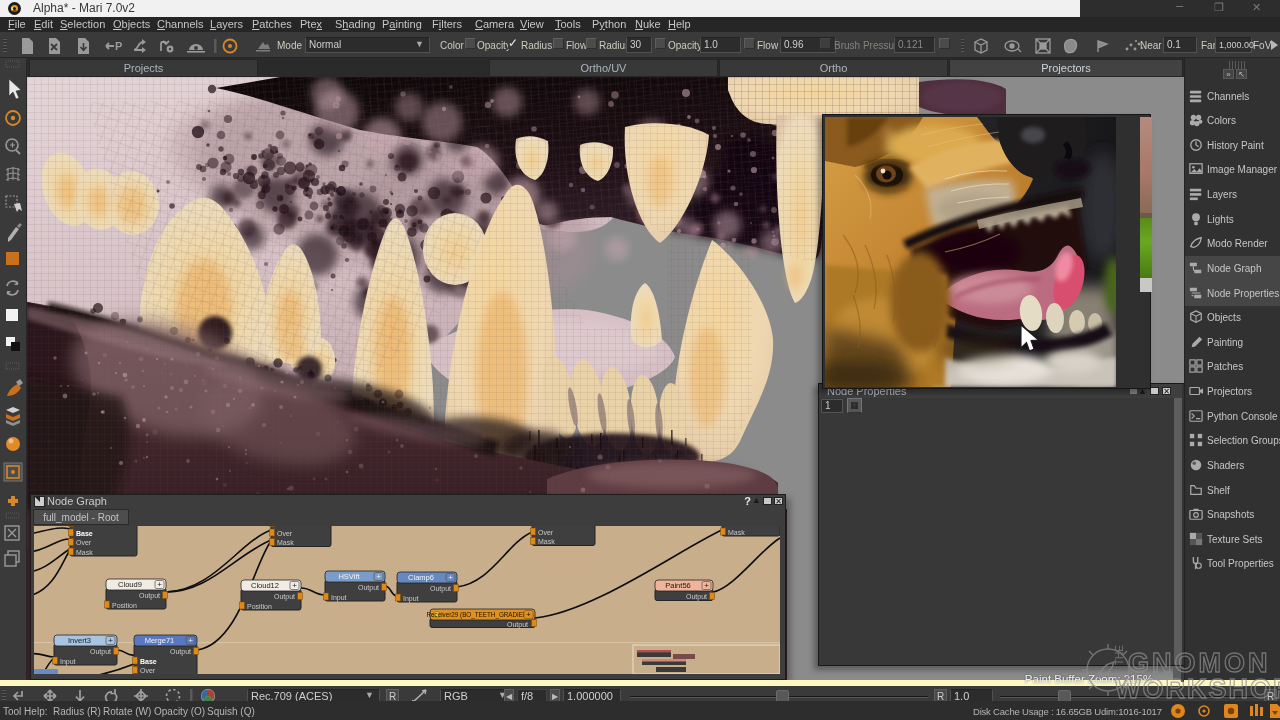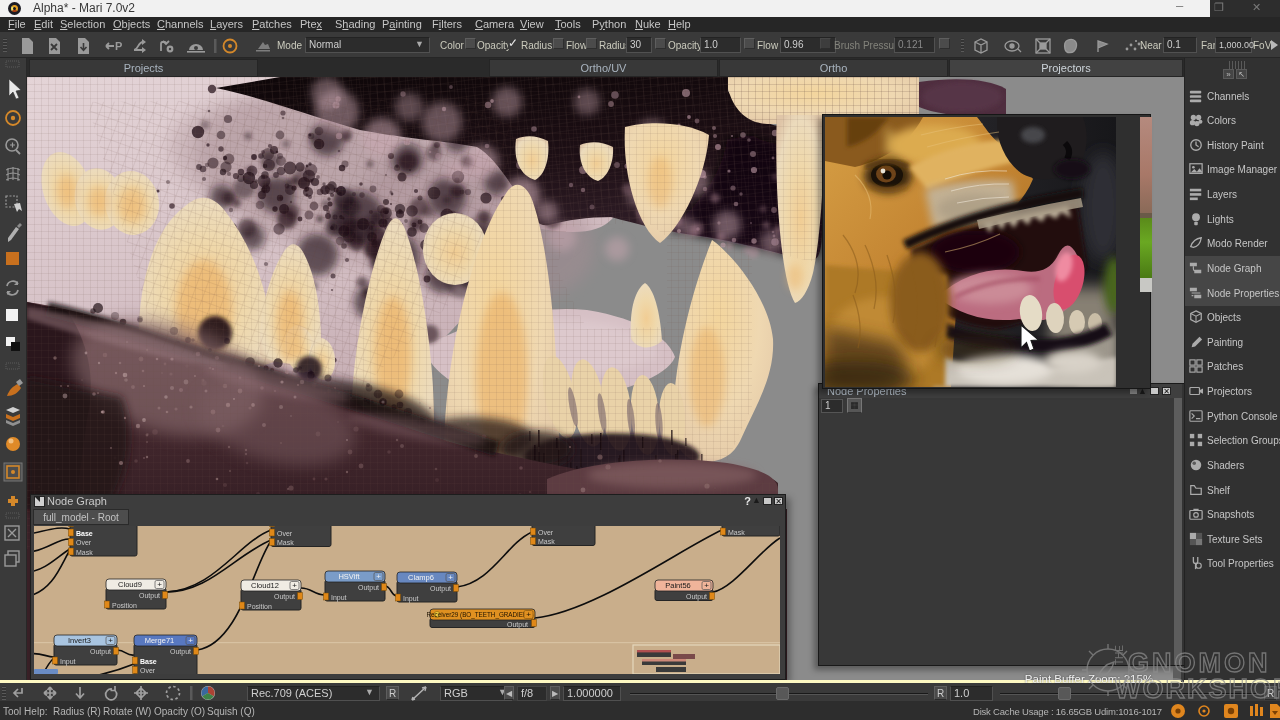--- a/index.html
+++ b/index.html
@@ -1,19 +1,19 @@
 <!DOCTYPE html>
 <html><head><meta charset="utf-8">
 <style>
 *{margin:0;padding:0;box-sizing:border-box}
 html,body{width:1280px;height:720px;overflow:hidden;background:#2d2d2d;font-family:"Liberation Sans",sans-serif}
 .abs{position:absolute}
 #stage{position:relative;width:1280px;height:720px}
 
-#titlebar{left:0;top:0;width:1210px;height:17px;background:#f1f1f1;color:#383838;font-size:12px}
+#titlebar{left:0;top:0;width:1080px;height:17px;background:#f1f1f1;color:#383838;font-size:12px}
 #titlebar .ticon{left:8px;top:2px;width:13px;height:13px;border-radius:50%;background:#1c1c24;overflow:hidden}
 #titlebar .ticon i{position:absolute;left:3px;top:3px;width:7px;height:7px;border-radius:50%;border:2px solid #e8a020;border-left-color:#f5e060;border-bottom-color:#b04010;box-sizing:border-box}
 #titlebar .ttext{left:33px;top:1px}
 .wbtn{color:#7a7a7a;font-size:13px;top:0px}
 
 #menubar{left:0;top:17px;width:1280px;height:15px;background:#262626;color:#c6c6c6;font-size:11px}
 #menubar span{position:absolute;top:1px;white-space:pre}
 #menubar u{text-decoration:underline}
 
 #toolbar{left:0;top:32px;width:1280px;height:26px;background:#3a3a3a;border-bottom:1px solid #262626;color:#cclcc}
@@ -35,21 +35,21 @@
 
 #winA{left:822px;top:114px;width:329px;height:275px;background:#2f2f2f;border:1px solid #161616;box-shadow:-4px 4px 6px rgba(0,0,0,.35)}
 #winB{left:818px;top:383px;width:366px;height:283px;background:#383838;border:1px solid #191919;box-shadow:-4px 4px 6px rgba(0,0,0,.35)}
 #winB .hdr{position:absolute;left:0;top:0;width:100%;height:14px;background:#3f3f3f;color:#b7c2cd;font-size:11px}
 
 #ng{left:30px;top:494px;width:756px;height:186px;background:#3d3d3d;border:1px solid #1d1d1d;box-shadow:4px 4px 7px rgba(0,0,0,.35)}
 #ng .hdr{position:absolute;left:0;top:0;width:100%;height:13px;color:#c9c9c9;font-size:11px}
 #ng .tab1{position:absolute;left:2px;top:14px;width:96px;height:16px;background:#4d4d4d;border:1px solid #2a2a2a;color:#c2c2c2;font-size:10px;text-align:center;line-height:15px}
 #ngcanvas{position:absolute;left:3px;top:31px;width:746px;height:148px;background:#c9ae8b;overflow:hidden}
 
-#botbar{left:0;top:680px;width:1280px;height:21px;background:#3a3a3a;border-top:3px solid #fef9c3}
+#botbar{left:0;top:680px;width:1280px;height:21px;background:#3a3a3a;border-top:6px solid #fef9c3}
 #statusbar{left:0;top:701px;width:1280px;height:19px;background:#2d2d2d;color:#b5b5b5;font-size:10px}
 .bfield{position:absolute;top:3px;height:15px;background:#2c2c2c;border:1px solid #505050;border-top-color:#222;color:#cfcfcf;font-size:11px;padding:0 3px}
 .rbtn{position:absolute;top:3px;width:13px;height:14px;background:#4a4a4a;border:1px solid #5e5e5e;border-bottom-color:#2a2a2a;color:#ccc;font-size:10px;text-align:center;line-height:13px}
 .slidertrack{position:absolute;top:10px;height:2px;background:#191919;border-bottom:1px solid #555}
 .sliderhandle{position:absolute;top:4px;width:13px;height:13px;background:#585858;border:1px solid #6a6a6a;border-radius:2px}
 </style></head>
 <body>
 <div id="stage">
 
 <div id="titlebar" class="abs">

